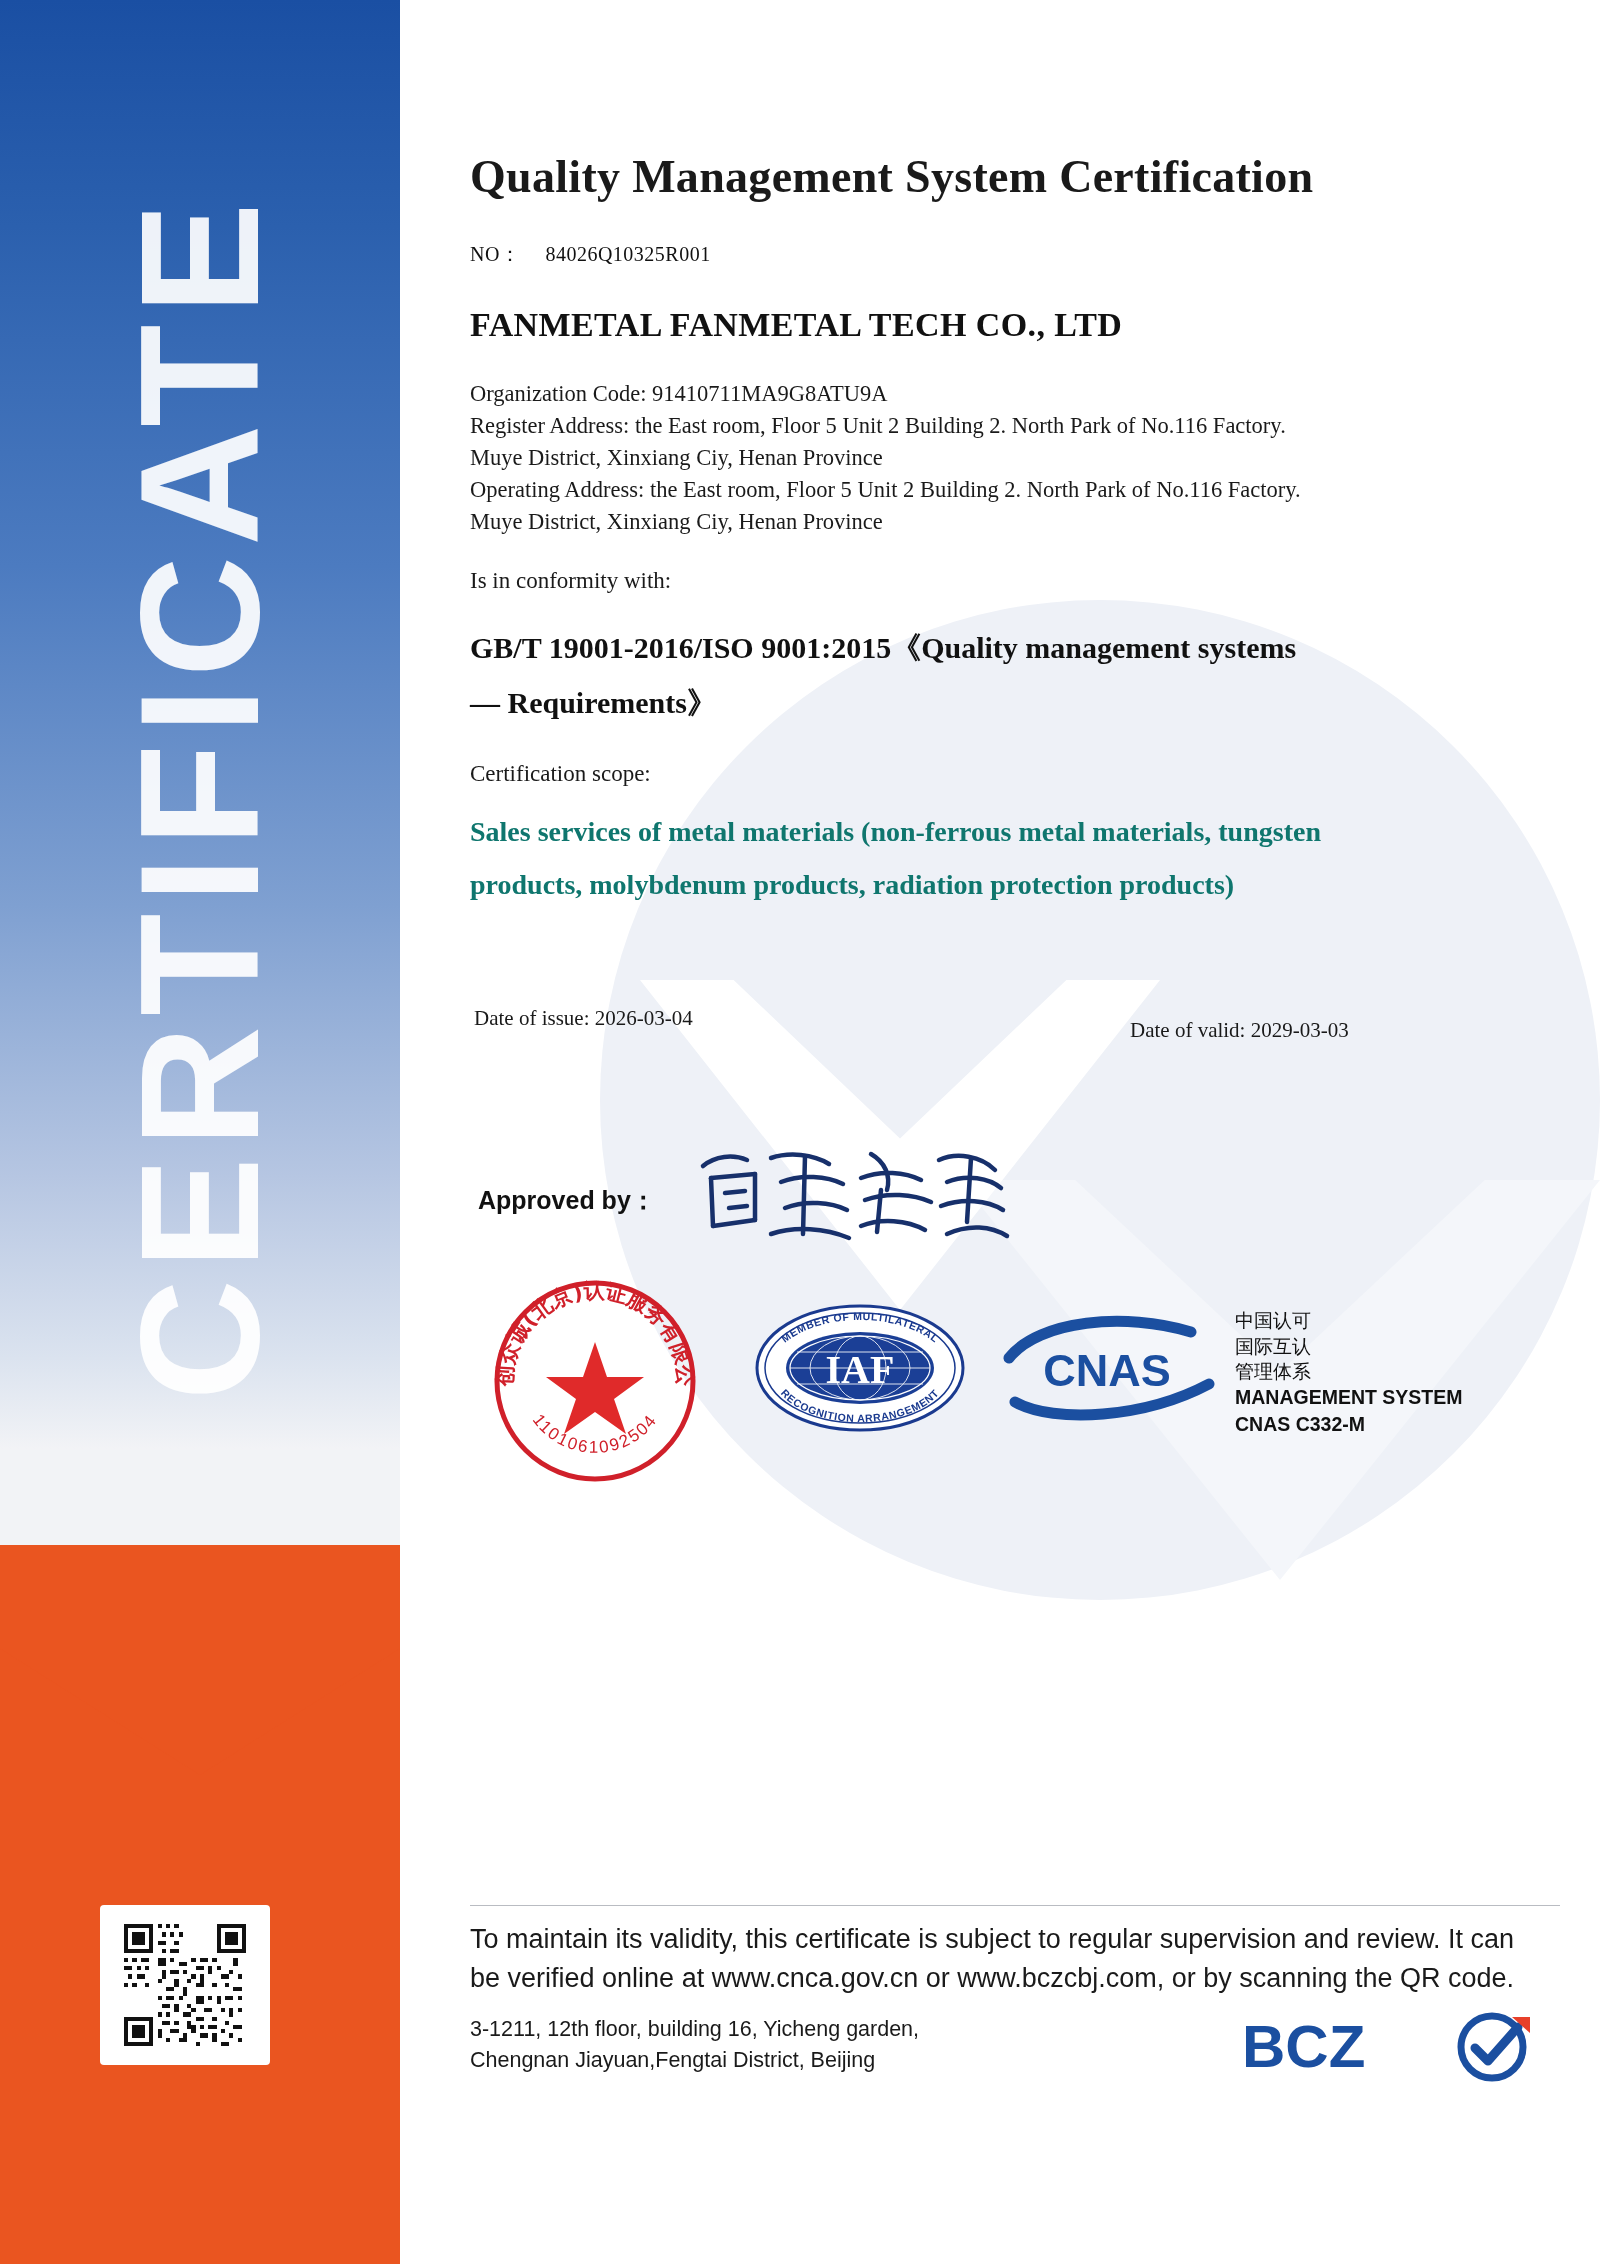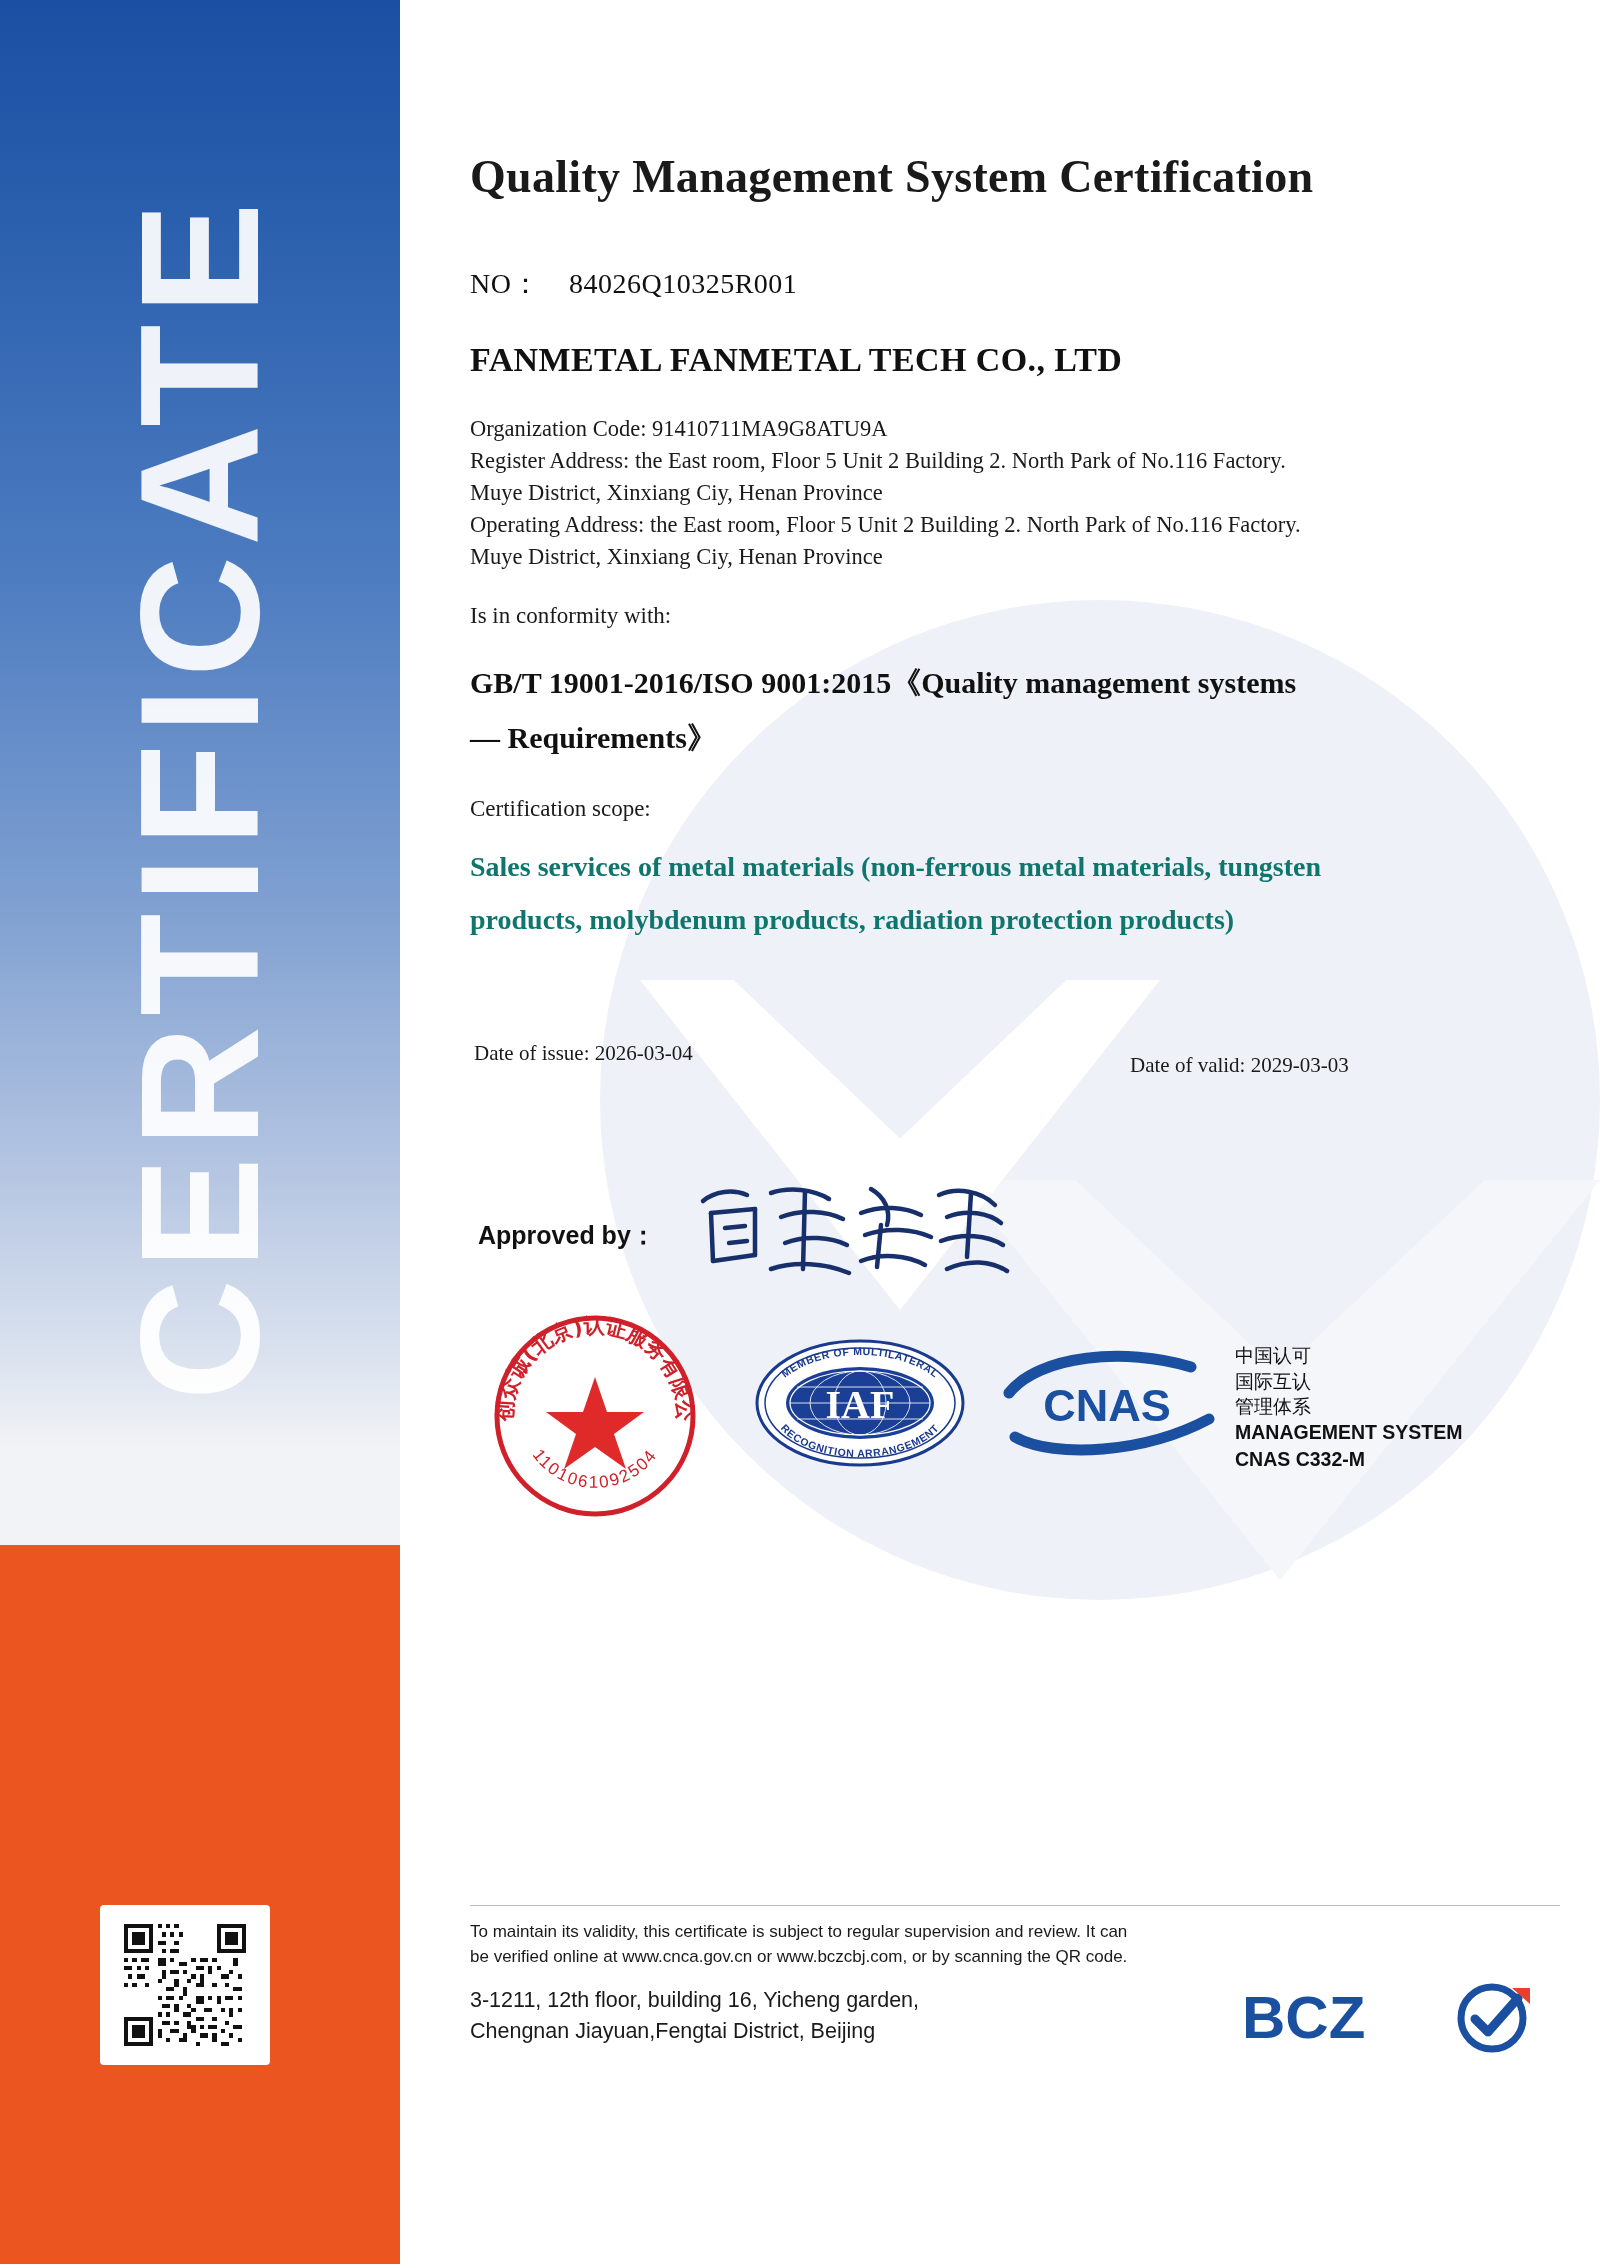--- a/index.html
+++ b/index.html
@@ -102,22 +102,22 @@
     z-index: 3;
   }
   .title {
     margin-top: 150px;
     font-size: 46px;
     font-weight: bold;
     color: #1a1a1a;
     letter-spacing: 0.3px;
   }
   .no-line {
-    margin-top: 62px;
-    font-size: 28px;
+    margin-top: 38px;
+    font-size: 20px;
     color: #111;
     letter-spacing: 0.5px;
   }
   .company {
     margin-top: 38px;
     font-size: 34px;
     font-weight: bold;
     color: #111;
     letter-spacing: 0.4px;
   }
@@ -211,21 +211,21 @@
     width: 1090px;
     z-index: 3;
     font-family: "Liberation Sans", sans-serif;
   }
   .footer hr {
     border: none;
     border-top: 1px solid #b9bcc2;
     margin: 0 0 14px 0;
   }
   .footer-note {
-    font-size: 17px;
+    font-size: 27px;
     line-height: 1.45;
     color: #1a1a1a;
   }
   .footer-company {
     margin-top: 16px;
     font-size: 26px;
     font-weight: bold;
     color: #111;
   }
   .footer-addr {

